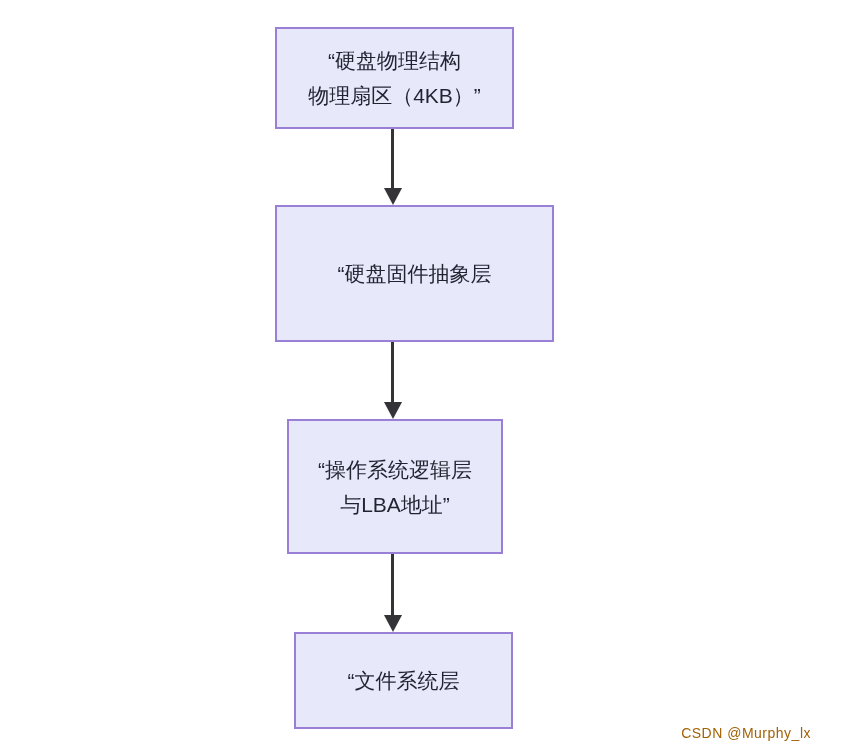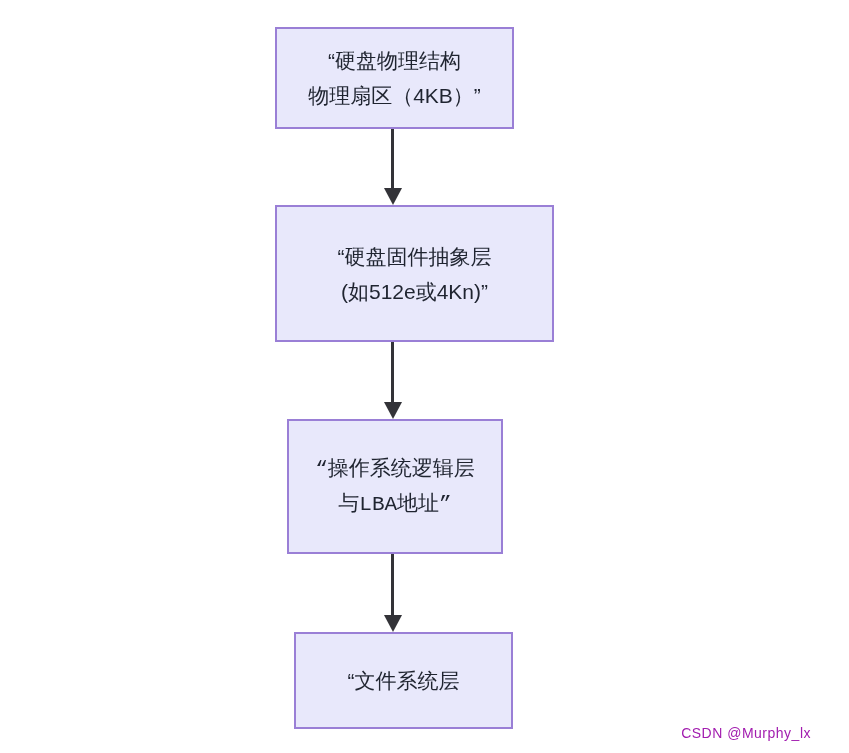--- a/index.html
+++ b/index.html
@@ -41,21 +41,21 @@
   .node-line {
     color: #1f2430;
     font-size: 21px;
     line-height: 35px;
     white-space: pre;
     letter-spacing: 0px;
   }
 
   #node-physical-sector { left: 275px; top: 27px;  width: 239px; height: 102px; }
   #node-firmware-layer  { left: 275px; top: 205px; width: 279px; height: 137px; }
-  #node-os-logical      { left: 287px; top: 419px; width: 216px; height: 135px; font-family: Liberation Mono, monospace; }
+  #node-os-logical      { left: 287px; top: 419px; width: 216px; height: 135px; }
   #node-filesystem      { left: 294px; top: 632px; width: 219px; height: 97px;  }
 
   
   .arrow {
     position: absolute;
     width: 24px;
   }
   .arrow-shaft {
     position: absolute;
     left: 10px;
@@ -83,21 +83,21 @@
 
   #arrow-3 { left: 381px; top: 554px; height: 78px; }
   #arrow-3 .arrow-shaft { height: 62px; }
   #arrow-3 .arrow-head  { top: 61px; }
 
   
   #watermark {
     position: absolute;
     right: 38px;
     bottom: 12px;
-    color: #a21caf;
+    color: #a16207;
     font-size: 14px;
     letter-spacing: 0.5px;
     user-select: none;
   }
 </style>
 </head>
 <body>
 
 <div id="flowchart-canvas">
 
@@ -106,21 +106,20 @@
     <div class="node-line">物理扇区（4KB）”</div>
   </div>
 
   <div class="arrow" id="arrow-1">
     <div class="arrow-shaft"></div>
     <div class="arrow-head"></div>
   </div>
 
   <div class="node" id="node-firmware-layer">
     <div class="node-line">“硬盘固件抽象层</div>
-    <div class="node-line">(如512e或4Kn)”</div>
   </div>
 
   <div class="arrow" id="arrow-2">
     <div class="arrow-shaft"></div>
     <div class="arrow-head"></div>
   </div>
 
   <div class="node" id="node-os-logical">
     <div class="node-line">“操作系统逻辑层</div>
     <div class="node-line">与LBA地址”</div>

